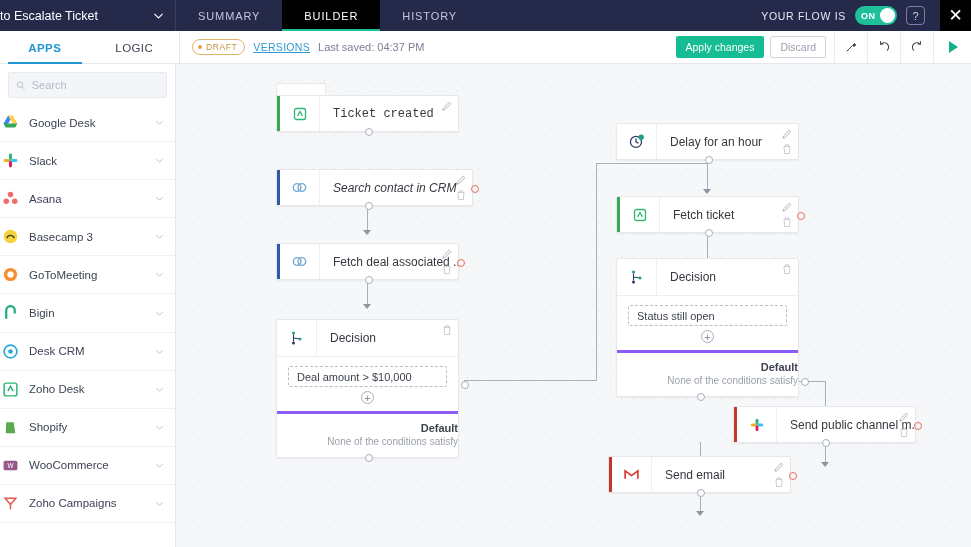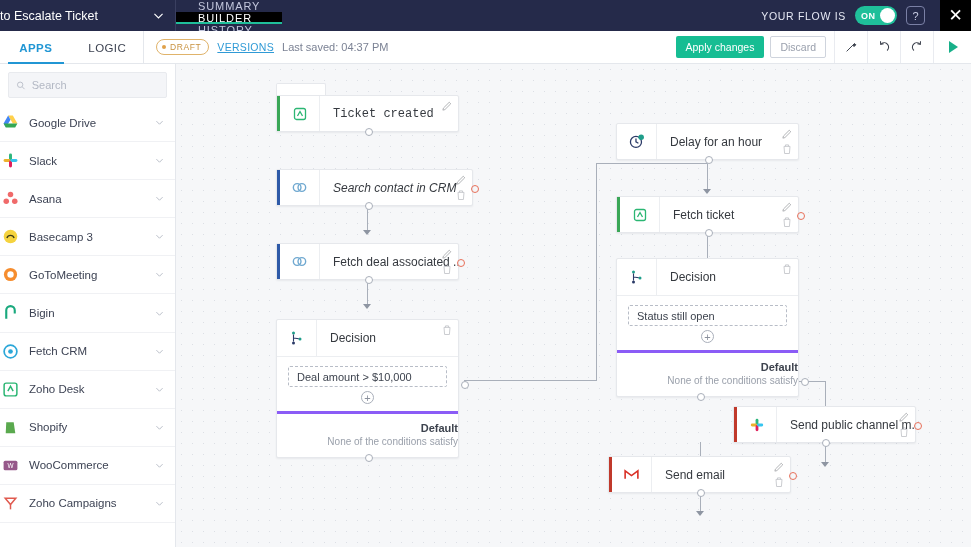--- a/index.html
+++ b/index.html
@@ -16,21 +16,21 @@
     position: absolute; top: 0; left: 0; width: 971px; height: 31px;
     background: #252a4a; display: flex; align-items: stretch;
   }
   .flow-title-box {
     width: 176px; display: flex; align-items: center; justify-content: space-between;
     padding: 0 10px 0 0; color: #fff; font-size: 12.5px;
     border-right: 1px solid #3a3f60;
   }
   .flow-title { white-space: nowrap; overflow: hidden; }
   .chev-white { width: 13px; height: 13px; flex: none; }
-  .top-tabs { display: flex; align-items: stretch; flex-direction: column; }
+  .top-tabs { display: flex; align-items: stretch; }
   .top-tab {
     padding: 0 22px; display: flex; align-items: center;
     color: #c3c7dd; font-size: 11px; letter-spacing: .9px;
     position: relative; cursor: pointer;
   }
   .top-tab.active { background: #000000; color: #ffffff; }
   .top-tab.active::after {
     content: ""; position: absolute; left: 0; right: 0; bottom: 0;
     height: 2px; background: #1fbf9a;
   }
@@ -58,21 +58,21 @@
     display: flex; align-items: center; justify-content: center;
     font-size: 17px; cursor: pointer; margin-left: 6px;
   }
 
   
   .subbar {
     position: absolute; top: 31px; left: 0; width: 971px; height: 33px;
     background: #ffffff; border-bottom: 1px solid #e4e7ec; display: flex;
   }
   .side-tabs {
-    width: 144px; display: flex; border-right: 1px solid #e4e7ec; height: 33px;
+    width: 180px; display: flex; border-right: 1px solid #e4e7ec; height: 33px;
   }
   .side-tab {
     flex: 1; display: flex; align-items: center; justify-content: center;
     font-size: 11.5px; color: #3c4251; position: relative; cursor: pointer;
     letter-spacing: .4px;
   }
   .side-tab.active { color: #2196d4; font-weight: bold; }
   .side-tab.active::after {
     content: ""; position: absolute; left: 8px; right: 8px; bottom: 0;
     height: 2px; background: #2196d4;
@@ -303,21 +303,21 @@
     <div class="app-list">
 
       <div class="app-row">
         <span class="app-icon">
           <svg width="17" height="17" viewBox="0 0 16 16">
             <path d="M5.8 1.5 L10.2 1.5 L14.5 9 L10.2 9 Z" fill="#ffd04b"></path>
             <path d="M5.8 1.5 L1.5 9 L3.7 12.8 L8 5.3 Z" fill="#4285f4"></path>
             <path d="M1.5 9 L14.5 9 L12.4 12.8 L3.7 12.8 Z" fill="#34a853"></path>
           </svg>
         </span>
-        <span class="app-name">Google Drive</span>
+        <span class="app-name">Google Desk</span>
         <svg class="chev-grey" viewBox="0 0 16 16">
             <path d="M3.5 6 L8 10.5 L12.5 6" fill="none" stroke="#b2b7c2" stroke-width="1.3"></path>
           </svg>
       </div>
 
       <div class="app-row">
         <span class="app-icon">
           <svg width="17" height="17" viewBox="0 0 16 16">
             <rect x="6.6" y="1.5" width="2.8" height="6.5" rx="1.4" fill="#2eb67d"></rect>
             <rect x="1.5" y="6.6" width="6.5" height="2.8" rx="1.4" fill="#ecb22e"></rect>
@@ -383,21 +383,21 @@
           </svg>
       </div>
 
       <div class="app-row">
         <span class="app-icon">
           <svg width="17" height="17" viewBox="0 0 16 16">
             <circle cx="8" cy="8" r="6" fill="none" stroke="#2ba7d8" stroke-width="1.6"></circle>
             <circle cx="8" cy="8" r="2.2" fill="#2ba7d8"></circle>
           </svg>
         </span>
-        <span class="app-name">Fetch CRM</span>
+        <span class="app-name">Desk CRM</span>
         <svg class="chev-grey" viewBox="0 0 16 16">
             <path d="M3.5 6 L8 10.5 L12.5 6" fill="none" stroke="#b2b7c2" stroke-width="1.3"></path>
           </svg>
       </div>
 
       <div class="app-row">
         <span class="app-icon">
           <svg width="17" height="17" viewBox="0 0 16 16">
             <rect x="2" y="2" width="12" height="12" rx="2" fill="none" stroke="#2bb673" stroke-width="1.4"></rect>
             <path d="M5.5 9.5 L8 5 L10.5 9.5" fill="none" stroke="#2bb673" stroke-width="1.4"></path>

